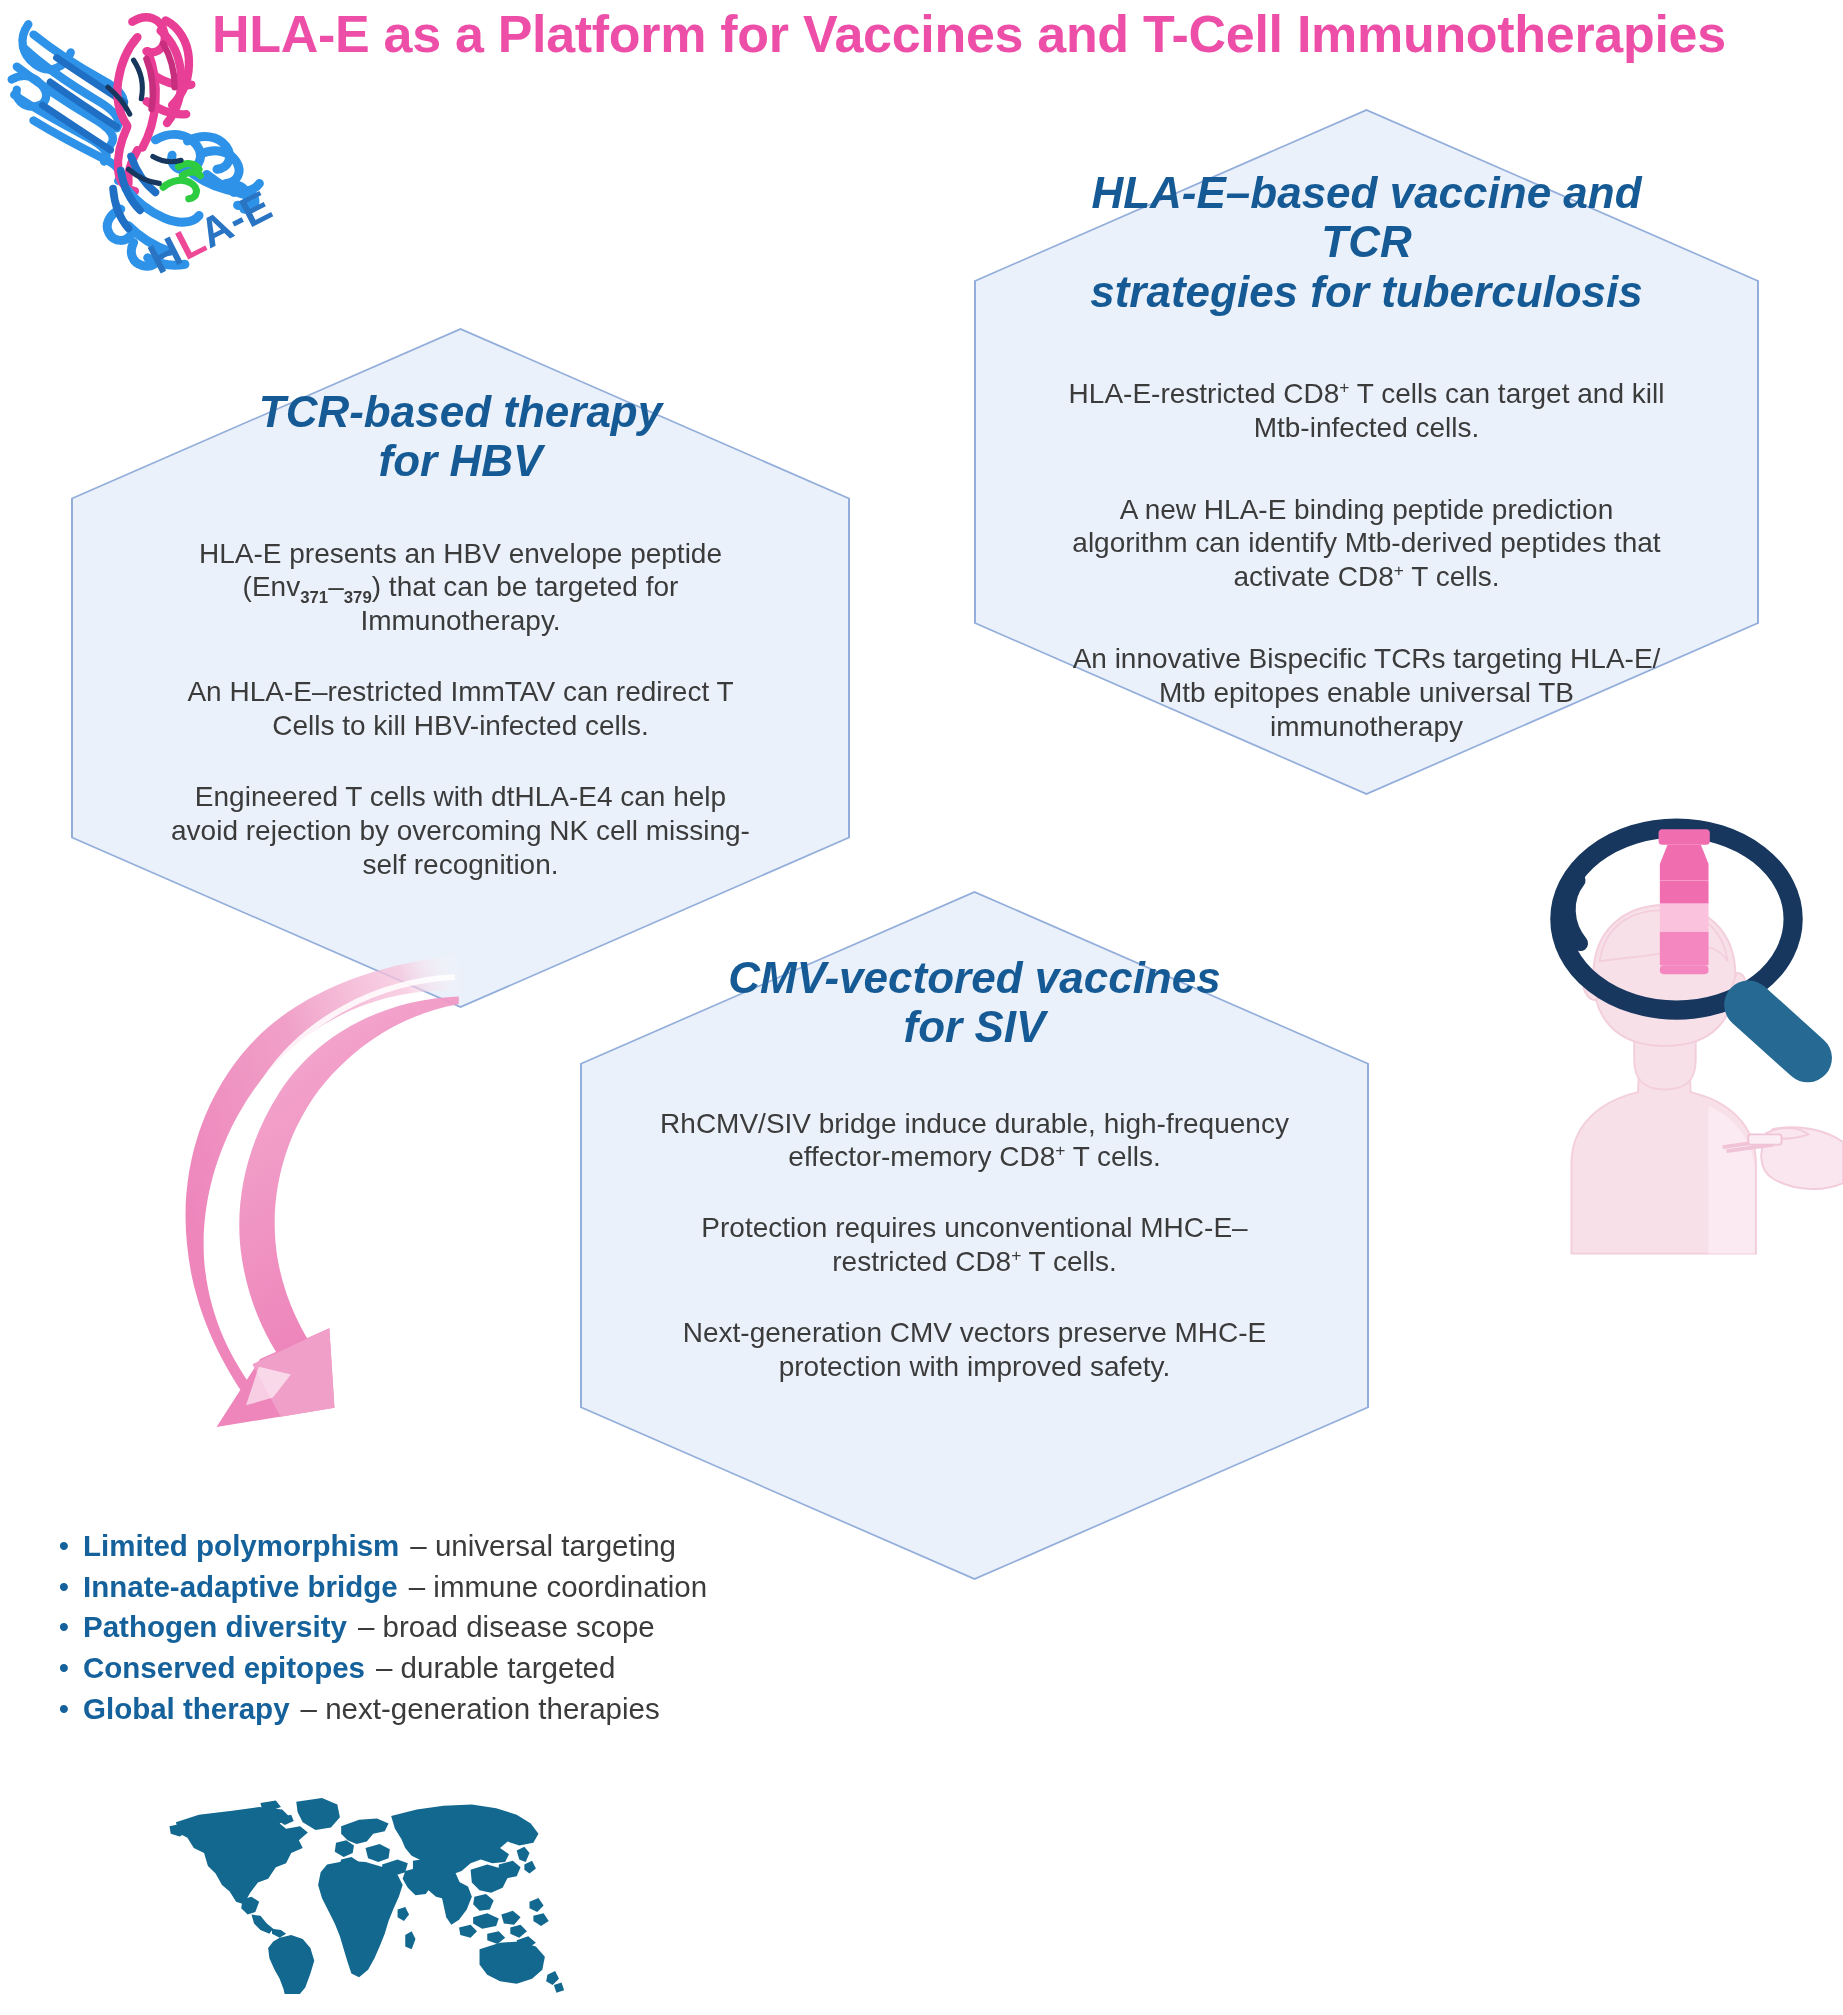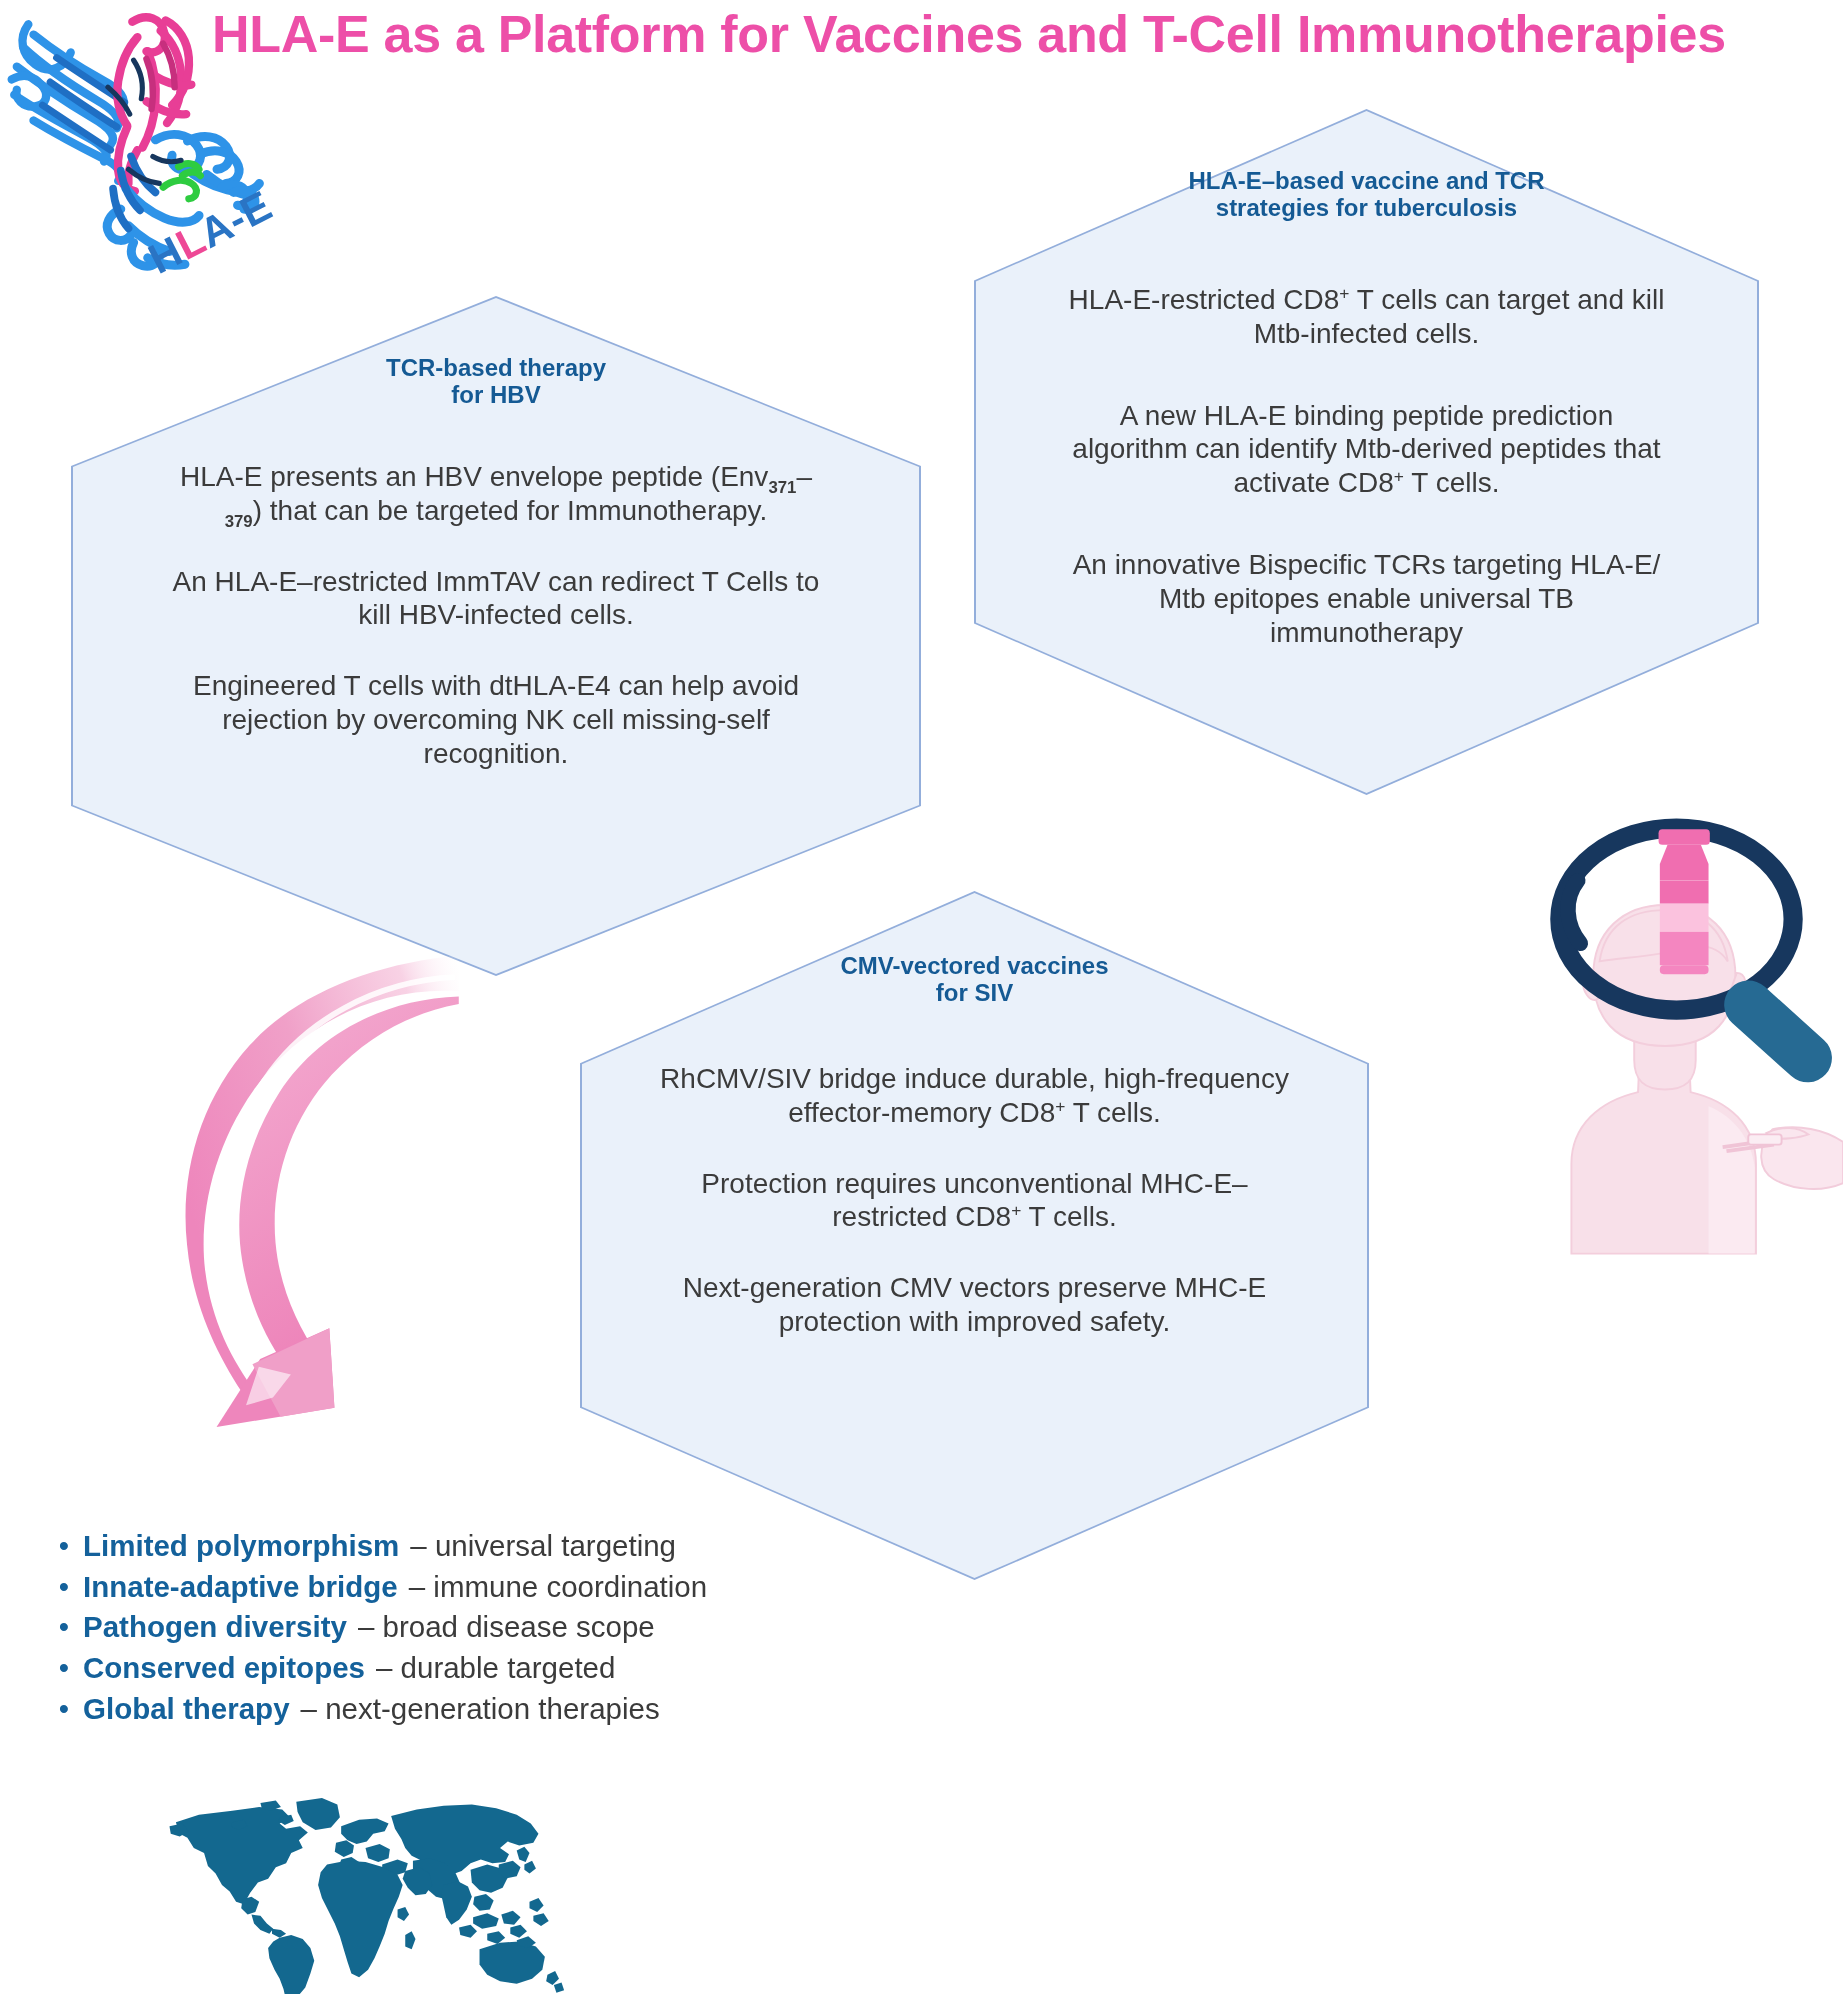--- a/index.html
+++ b/index.html
@@ -37,31 +37,31 @@
     background:#EAF1FA;
     -webkit-clip-path:polygon(50% 0%,100% 25%,100% 75%,50% 100%,0% 75%,0% 25%);
     clip-path:polygon(50% 0%,100% 25%,100% 75%,50% 100%,0% 75%,0% 25%);
   }
   .hexcontent{
     position:absolute;inset:0;
     display:flex;flex-direction:column;align-items:center;
     text-align:center;
   }
   .hex-title{
-    font-size:24px;font-weight:bold;color:#155A94;
+    font-size:44px;font-weight:bold;font-style:italic;color:#155A94;
     line-height:1.12;white-space:pre-line;
   }
   .hex-para{
     font-size:28px;color:#3B3B3B;line-height:1.21;
   }
   sup{font-size:0.62em;vertical-align:super;line-height:0;}
   sub{font-size:0.60em;vertical-align:sub;line-height:0;font-weight:bold;}
 
   
-  #hex-hbv{left:71px;top:296px;width:850px;height:680px;}
+  #hex-hbv{left:71px;top:328px;width:779px;height:680px;}
   #hex-hbv .hexcontent{padding:59px 96px 0 96px;}
   #hex-hbv .hex-title{margin-bottom:51px;}
   #hex-hbv .hex-para{margin-bottom:37px;}
 
   #hex-tb{left:974px;top:109px;width:785px;height:686px;}
   #hex-tb .hexcontent{padding:59px 85px 0 85px;}
   #hex-tb .hex-title{margin-bottom:50px;}
   #hex-tb .hex-para{margin-bottom:37px;margin-top:11px;}
 
   #hex-siv{left:580px;top:891px;width:789px;height:689px;}

